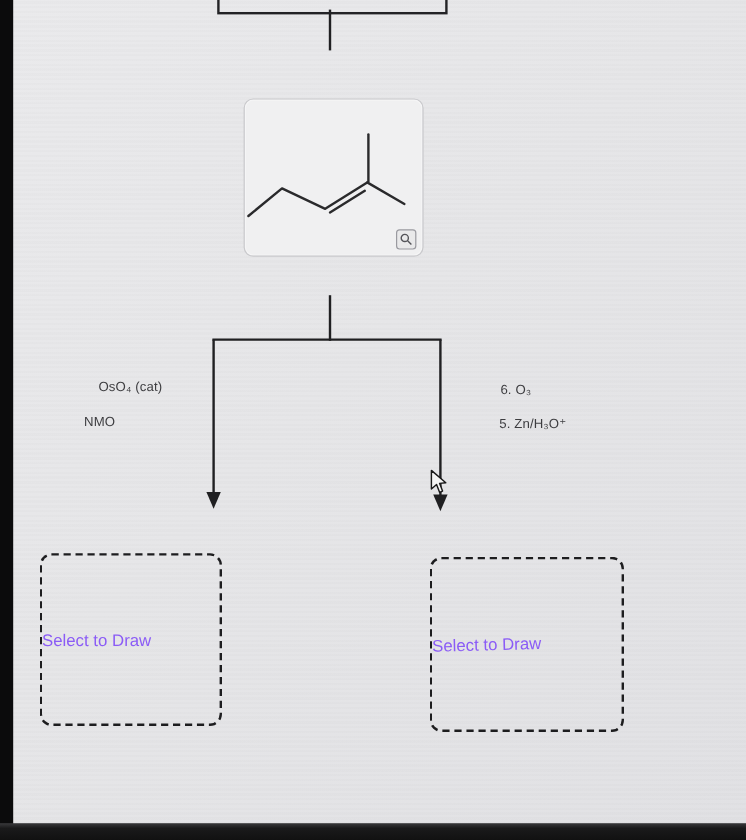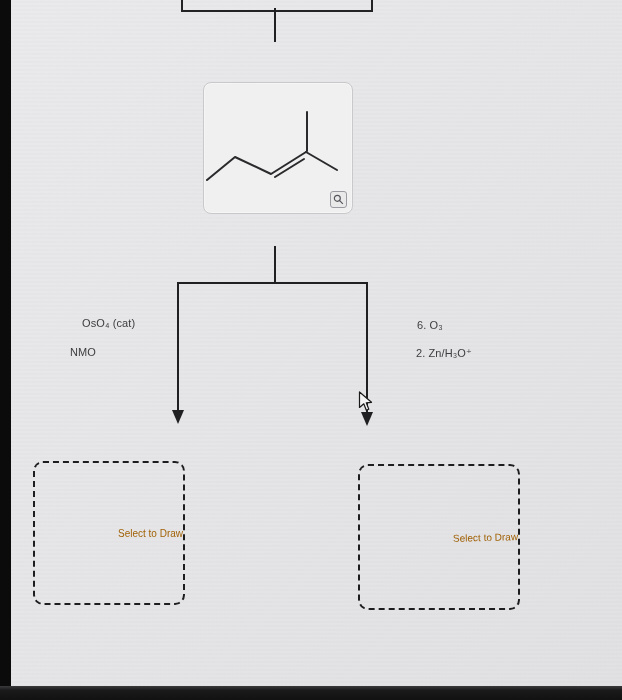--- a/index.html
+++ b/index.html
@@ -40,22 +40,22 @@
   .lines-svg{position:absolute;left:0;top:0;width:622px;height:700px;pointer-events:none;}
   .reagent{
     position:absolute;font-size:11px;color:#3d3d40;letter-spacing:.1px;white-space:nowrap;
   }
   .r-l1{left:82px;top:317px;}
   .r-l2{left:70px;top:346px;}
   .r-r1{left:417px;top:319px;}
   .r-r2{left:416px;top:347px;}
   .answer-box{
     position:absolute;border:2px dashed #1d1d1f;border-radius:10px;
-    display:flex;align-items:center;justify-content:flex-end;
-    color:#a16207;font-size:10px;cursor:pointer;background:transparent;
+    display:flex;align-items:center;justify-content:flex-start;
+    color:#8b5cf6;font-size:14px;cursor:pointer;background:transparent;
   }
   .answer-left{left:33px;top:461px;width:148px;height:140px;}
   .answer-right{left:358px;top:464px;width:158px;height:142px;}
   .answer-right .answer-label{transform:rotate(-1.5deg);}
   .answer-label{pointer-events:none;}
   .cursor-icon{position:absolute;left:358px;top:391px;pointer-events:none;}
 </style>
 </head>
 <body>
 
@@ -90,21 +90,21 @@
     <svg width="11" height="11" viewBox="0 0 14 14" aria-hidden="true">
       <circle cx="5.5" cy="5.5" r="3.8" stroke="#55555a" stroke-width="1.5" fill="none"></circle>
       <path d="M8.5,8.5 L12.5,12.5" stroke="#55555a" stroke-width="1.5"></path>
     </svg>
   </button>
 </div>
 
 <div class="reagent r-l1">OsO₄ (cat)</div>
 <div class="reagent r-l2">NMO</div>
 <div class="reagent r-r1">6. O₃</div>
-<div class="reagent r-r2">2. Zn/H₃O⁺</div>
+<div class="reagent r-r2">5. Zn/H₃O⁺</div>
 
 <svg class="cursor-icon" width="16" height="22" viewBox="0 0 16 22" aria-hidden="true">
   <path d="M1.5,1 L1.5,16.5 L5.8,12.8 L8.3,19.3 L10.8,18.2 L8.3,11.8 L13.5,11.3 Z" fill="#f4f4f4" stroke="#1a1a1a" stroke-width="1.2" stroke-linejoin="round"></path>
 </svg>
 
 <div class="answer-box answer-left">
   <span class="answer-label">Select to Draw</span>
 </div>
 <div class="answer-box answer-right">
   <span class="answer-label">Select to Draw</span>

